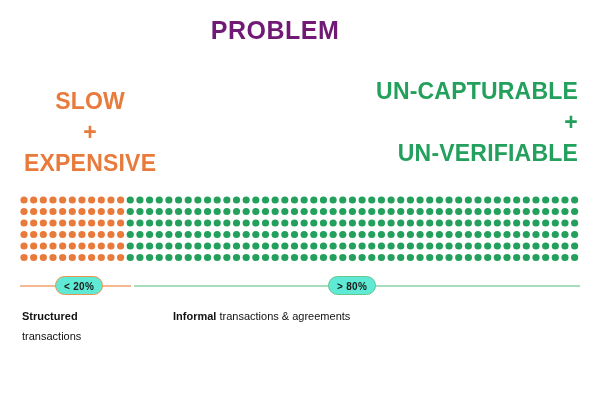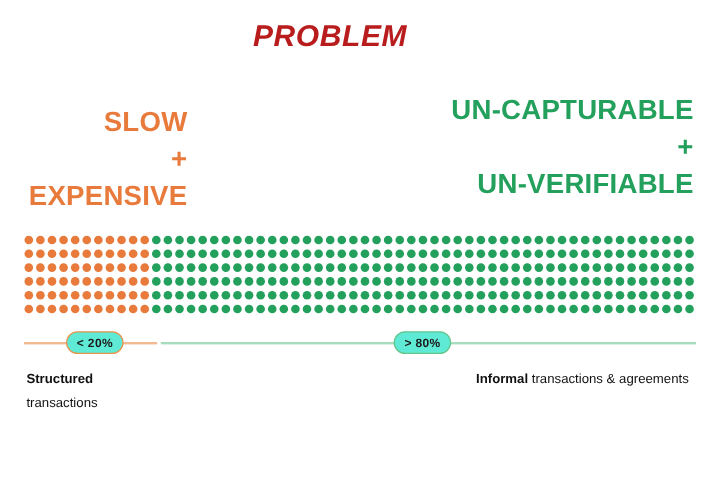--- a/index.html
+++ b/index.html
@@ -24,37 +24,36 @@
   
   .title {
     position: absolute;
     top: 16px;
     left: 0;
     width: 550px;
     text-align: center;
     font-size: 25px;
     font-weight: bold;
     letter-spacing: 0.5px;
-    color: #b91c1c;
-    font-style: italic;
+    color: #701a75;
   }
 
   
   .headline {
     position: absolute;
     font-size: 23px;
     font-weight: bold;
     line-height: 31px;
     letter-spacing: 0.2px;
     white-space: nowrap;
   }
   .headline-left {
     left: 24px;
     top: 86px;
-    text-align: right;
+    text-align: center;
     color: #E87B3C;
   }
   .headline-right {
     right: 24px;
     top: 76px;
     text-align: right;
     color: #22A05C;
   }
   .headline .line {
     display: block;
@@ -127,25 +126,24 @@
     font-size: 11px;
     color: #111111;
     line-height: 20px;
   }
   .caption-left {
     left: 22px;
     top: 306px;
     width: 140px;
   }
   .caption-right {
-    left: 194px;
+    left: 173px;
     top: 306px;
     width: 380px;
     white-space: nowrap;
-    text-align: right;
   }
   .caption .bold {
     font-weight: bold;
   }
   .caption .reg {
     font-weight: normal;
   }
   .caption .sub {
     display: block;
     font-weight: normal;

